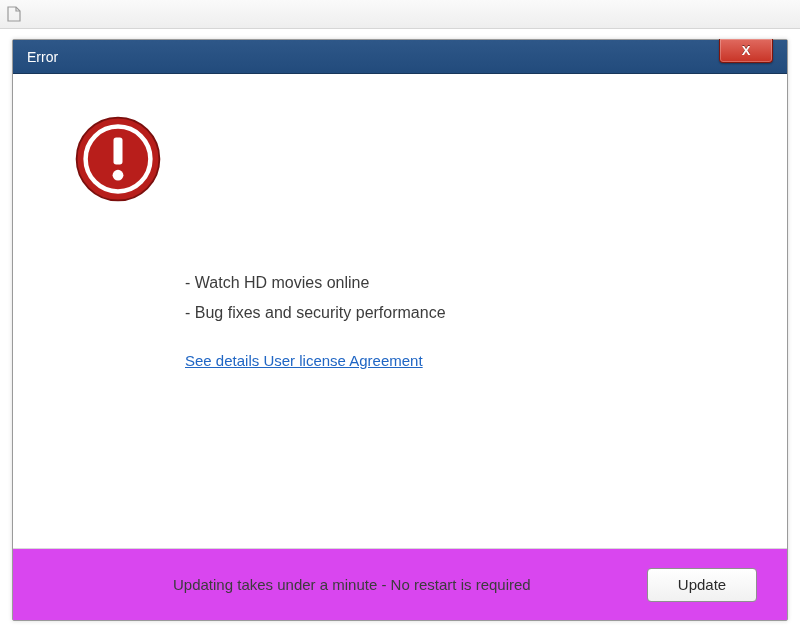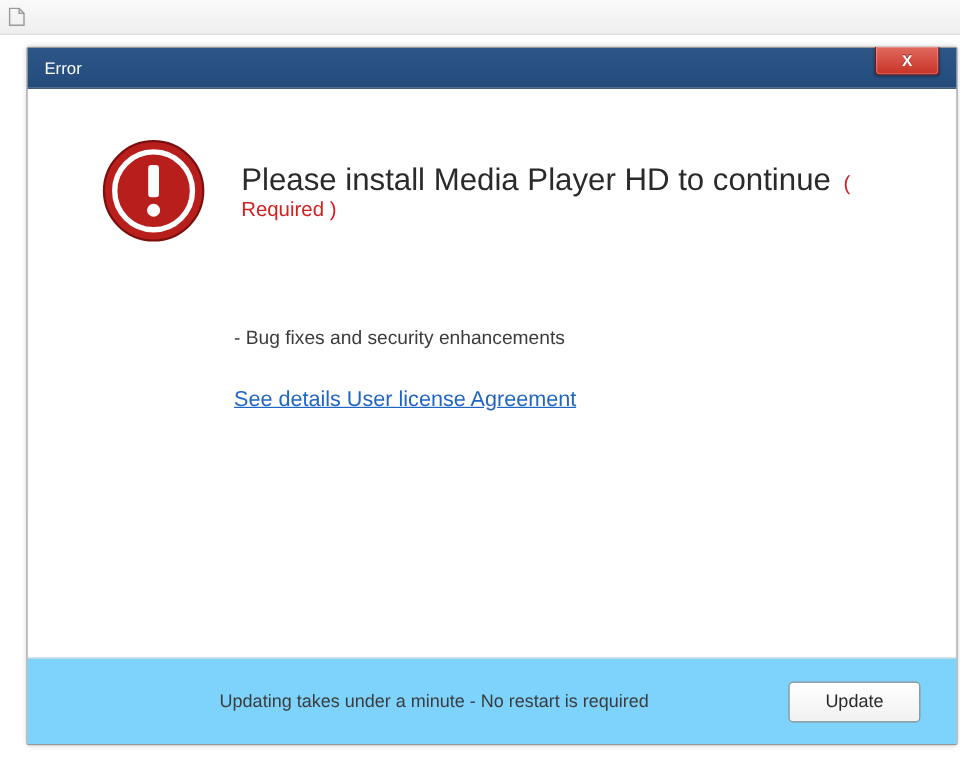--- a/index.html
+++ b/index.html
@@ -28,21 +28,21 @@
       color: #888;
     }
     .addr-text {
       flex: 1;
       font-size: 14px;
       color: #3c3c3c;
       white-space: nowrap;
       overflow: hidden;
     }
     .dialog-wrap {
-      padding: 10px 22px;
+      padding: 10px 12px;
     }
     .dialog {
       width: 776px;
       height: 582px;
       border: 1px solid #9a9a9a;
       border-radius: 2px;
       position: relative;
       background: #ffffff;
       box-shadow: 0 0 4px rgba(0,0,0,0.15);
       display: flex;
@@ -115,27 +115,27 @@
       color: #3c3c3c;
       font-size: 16px;
     }
     .features p {
       margin-bottom: 12px;
     }
     .eula-link {
       display: inline-block;
       margin-top: 18px;
       color: #2066c4;
-      font-size: 18px;
+      font-size: 15px;
       text-decoration: underline;
       cursor: pointer;
     }
     .footer {
       height: 72px;
-      background: #7dd3fc;
+      background: #d946ef;
       border-top: 1px solid #d8d8d8;
       display: flex;
       align-items: center;
       justify-content: space-between;
       padding: 0 30px 0 160px;
     }
     .footer-text {
       color: #3c3c3c;
       font-size: 15px;
     }
@@ -174,28 +174,25 @@
 
     <div class="body-area">
       <div class="hero">
         <svg class="excl-icon" viewBox="0 0 100 100">
           <circle cx="50" cy="50" r="46" fill="#b81e1b"></circle>
           <circle cx="50" cy="50" r="46" fill="none" stroke="#7a0f0d" stroke-width="2"></circle>
           <circle cx="50" cy="50" r="36" fill="none" stroke="#ffffff" stroke-width="5"></circle>
           <rect x="45" y="26" width="10" height="30" rx="3" fill="#ffffff"></rect>
           <circle cx="50" cy="68" r="6" fill="#ffffff"></circle>
         </svg>
-        <div>
-          <span class="hero-text">Please install Media Player HD to continue</span>
-          <span class="req-tag">( Required )</span>
-        </div>
       </div>
 
       <div class="features">
-        <p>- Bug fixes and security enhancements</p>
+        <p>- Watch HD movies online</p>
+        <p>- Bug fixes and security performance</p>
         <a class="eula-link">See details User license Agreement</a>
       </div>
     </div>
 
     <div class="footer">
       <span class="footer-text">Updating takes under a minute - No restart is required</span>
       <button class="update-btn">Update</button>
     </div>
   </div>
 </div>

